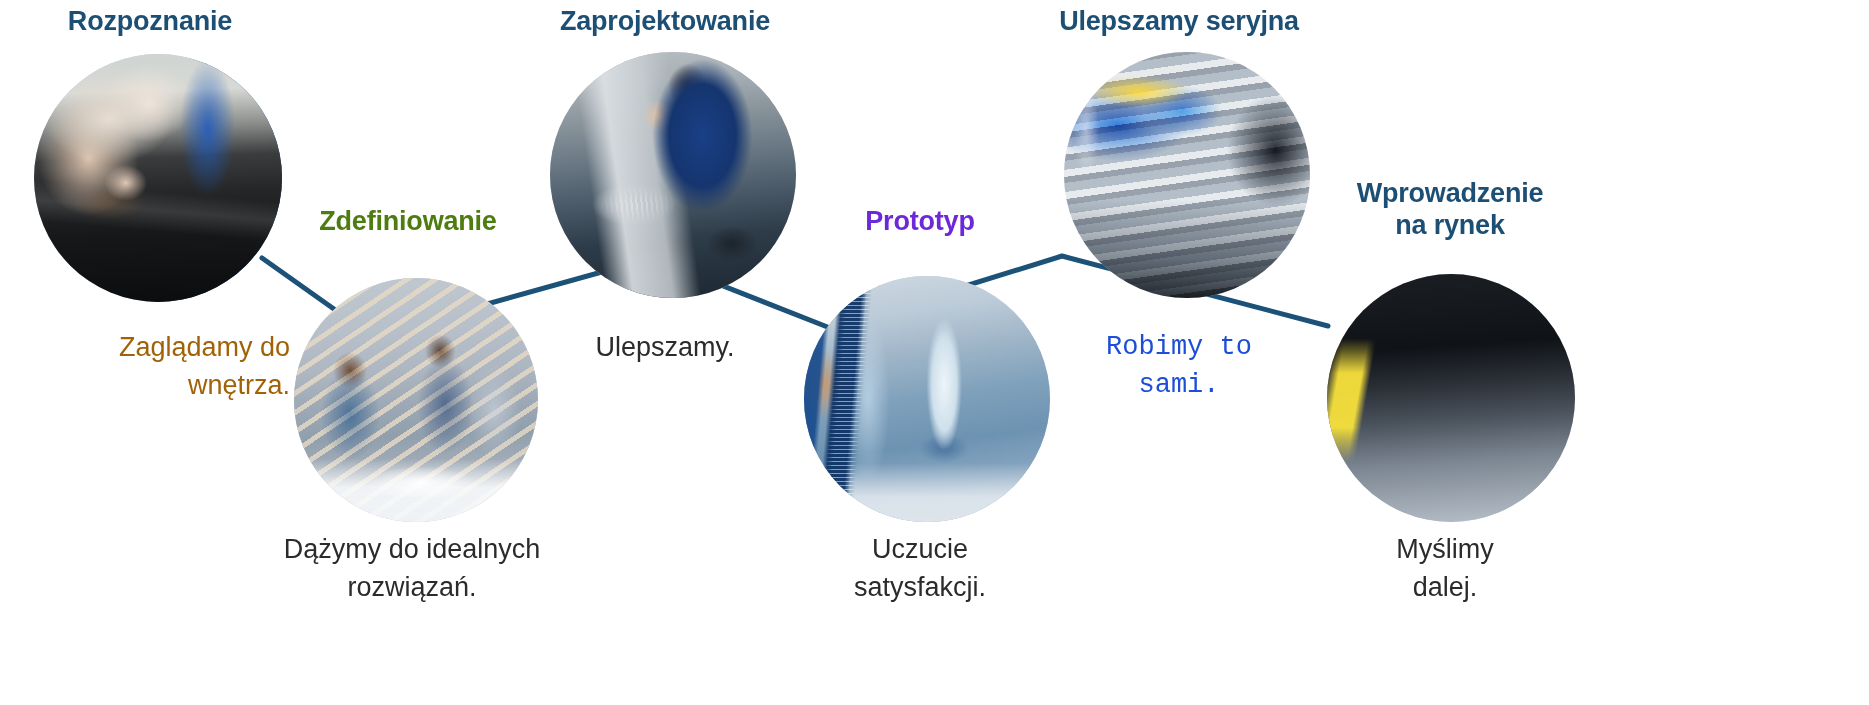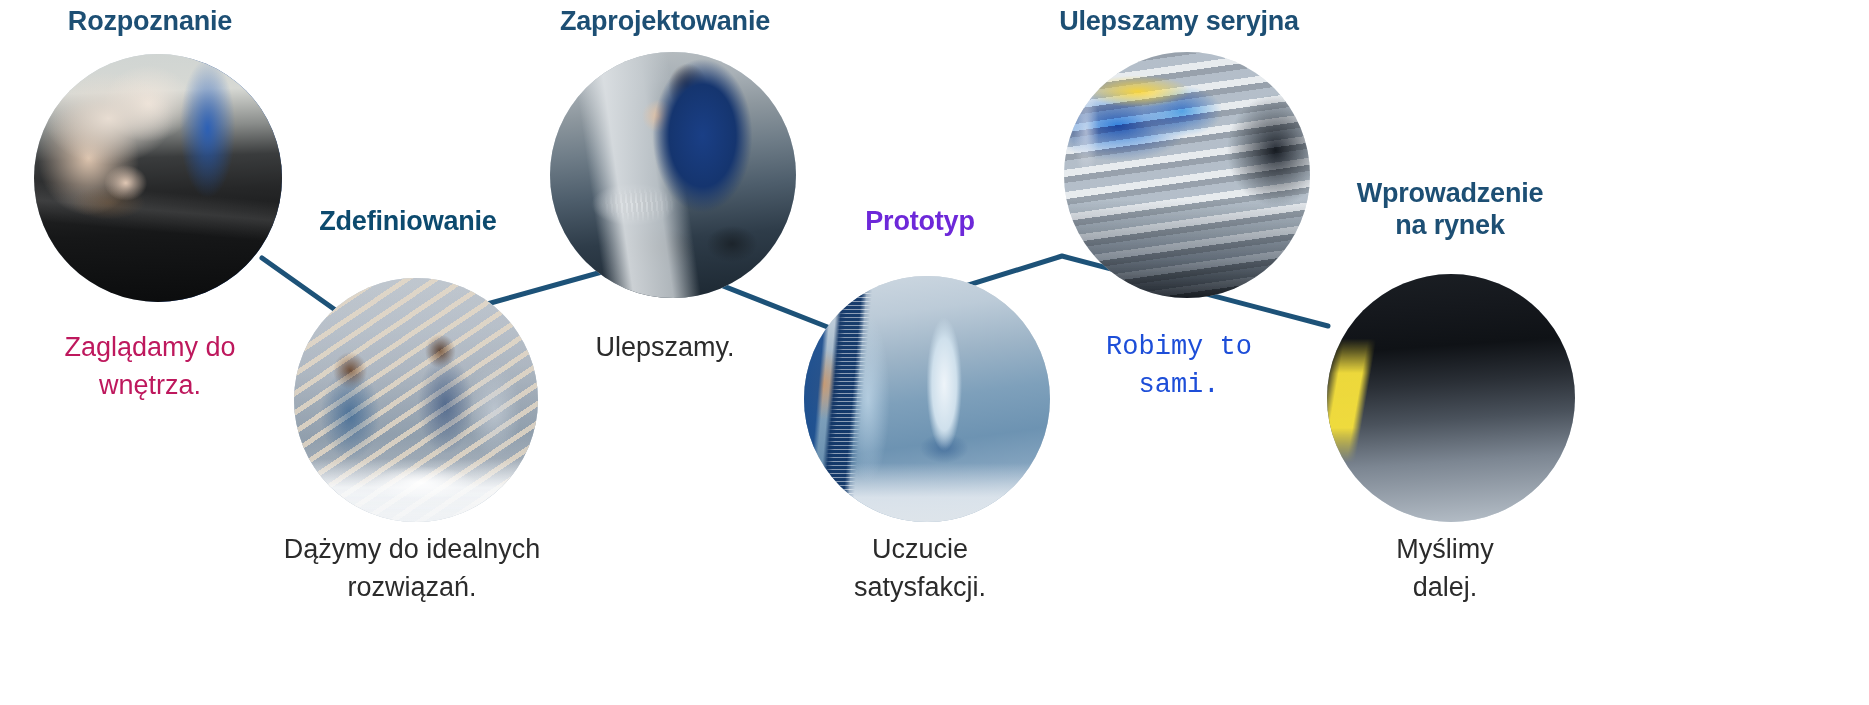--- a/index.html
+++ b/index.html
@@ -218,29 +218,29 @@
   <svg id="lines" viewBox="0 0 1869 705" aria-hidden="true">
     <polyline points="262,252 372,330 652,252 830,322 1062,250 1328,320" fill="none" stroke="#1d5278" stroke-width="5" stroke-linejoin="round" stroke-linecap="round"></polyline>
   </svg>
 
   <div class="node">
     <div class="circle" style="left:26px;top:48px;width:248px;height:248px;">
       <div class="photo ph-hood"></div>
     </div>
   </div>
   <div class="title" style="left: 20px; top: 0px; width: 260px; color: rgb(29, 79, 116);">Rozpoznanie</div>
-  <div class="caption" style="left: 10px; top: 322px; width: 280px; color: #be185d;">Zaglądamy do
+  <div class="caption" style="left: 10px; top: 322px; width: 280px; color: #a16207; text-align: right;">Zaglądamy do
 wnętrza.</div>
 
   <div class="node">
     <div class="circle" style="left:286px;top:272px;width:244px;height:244px;">
       <div class="photo ph-team"></div>
     </div>
   </div>
-  <div class="title" style="left: 288px; top: 200px; width: 240px; color: #0c4a6e;">Zdefiniowanie</div>
+  <div class="title" style="left: 288px; top: 200px; width: 240px; color: #4d7c0f;">Zdefiniowanie</div>
   <div class="caption" style="left: 252px; top: 524px; width: 320px; color: rgb(43, 43, 43);">Dążymy do idealnych
 rozwiązań.</div>
 
   <div class="node">
     <div class="circle" style="left:542px;top:46px;width:246px;height:246px;">
         <div class="photo ph-engine"></div>
     </div>
   </div>
   <div class="title" style="left: 535px; top: 0px; width: 260px; color: rgb(29, 79, 116); text-align: center;">Zaprojektowanie</div>
   <div class="caption" style="left: 545px; top: 322px; width: 240px; color: rgb(43, 43, 43);">Ulepszamy.</div>

